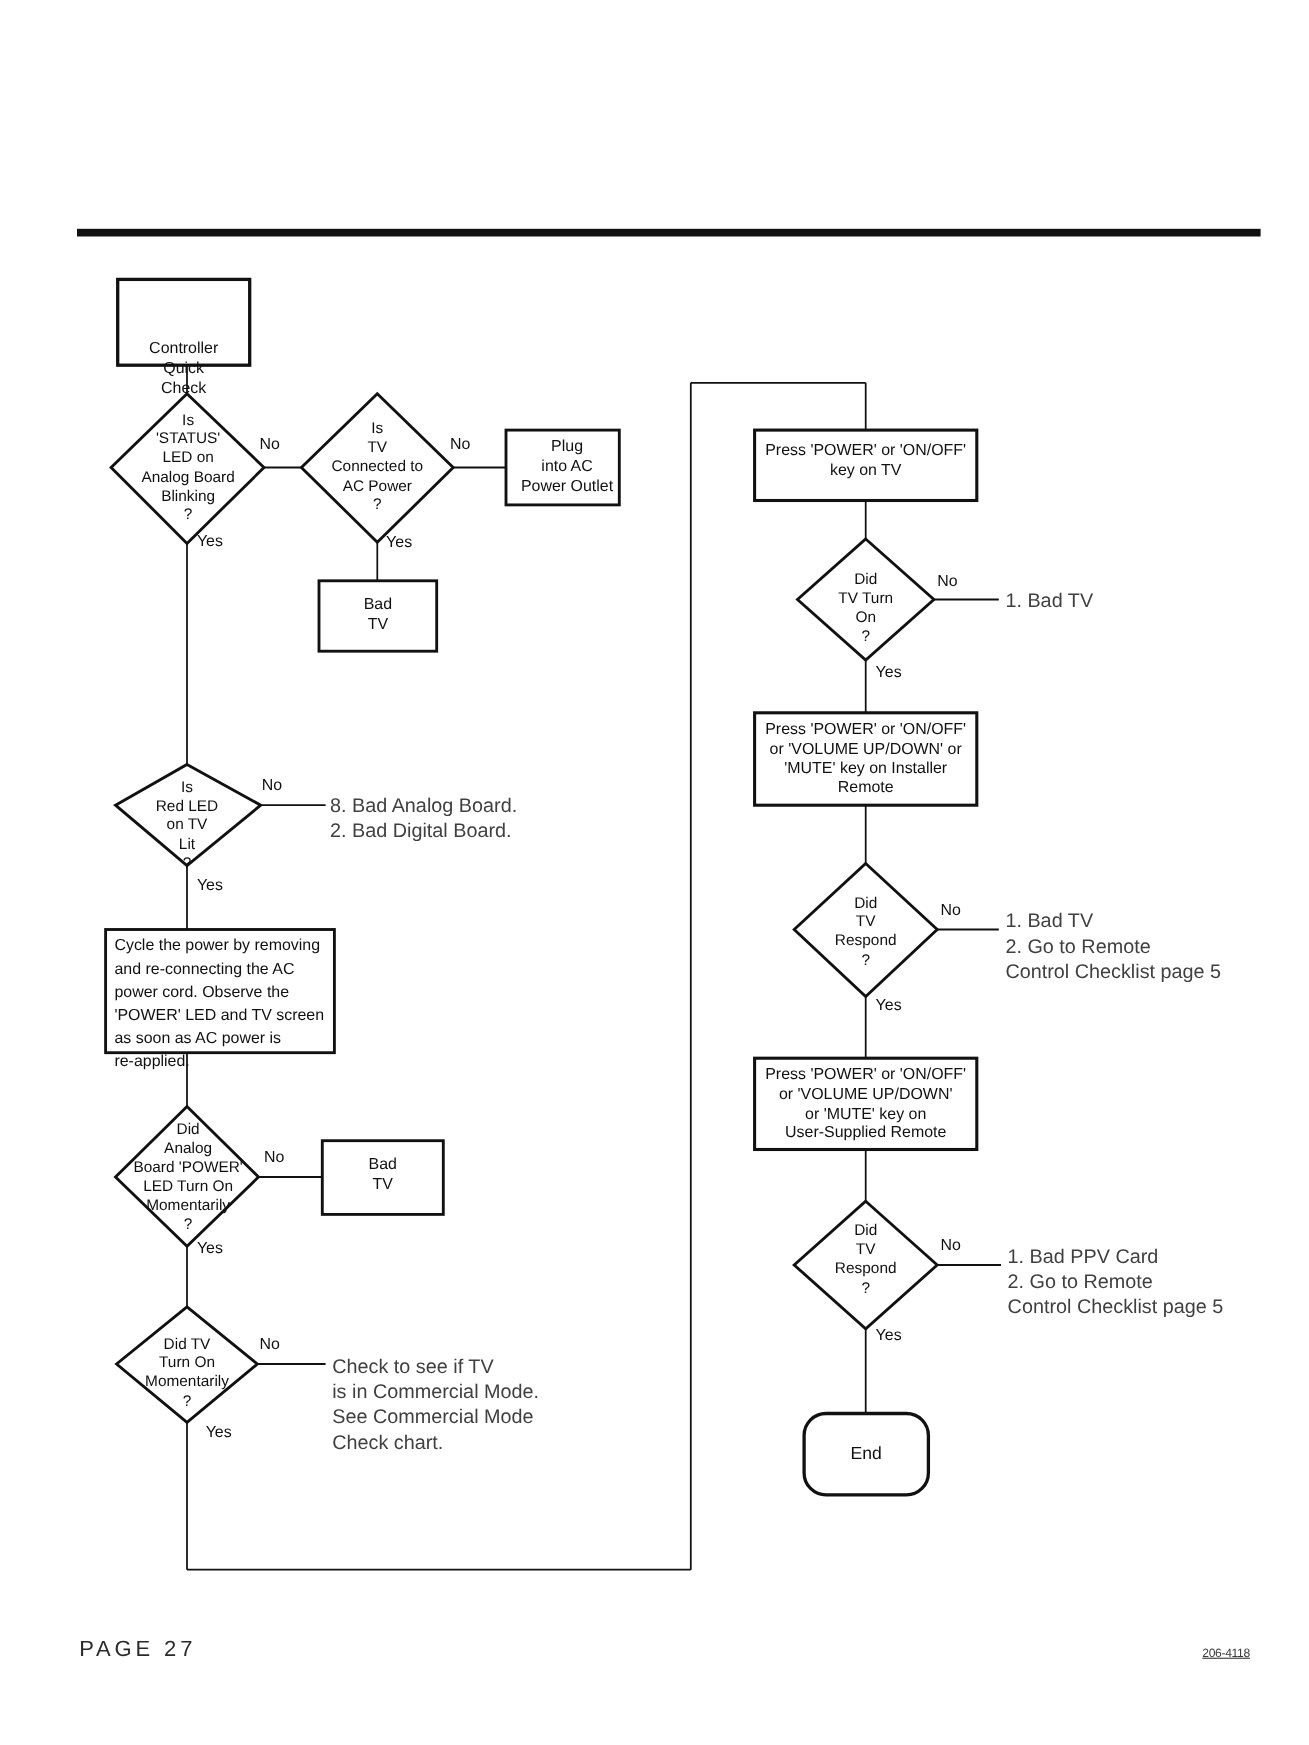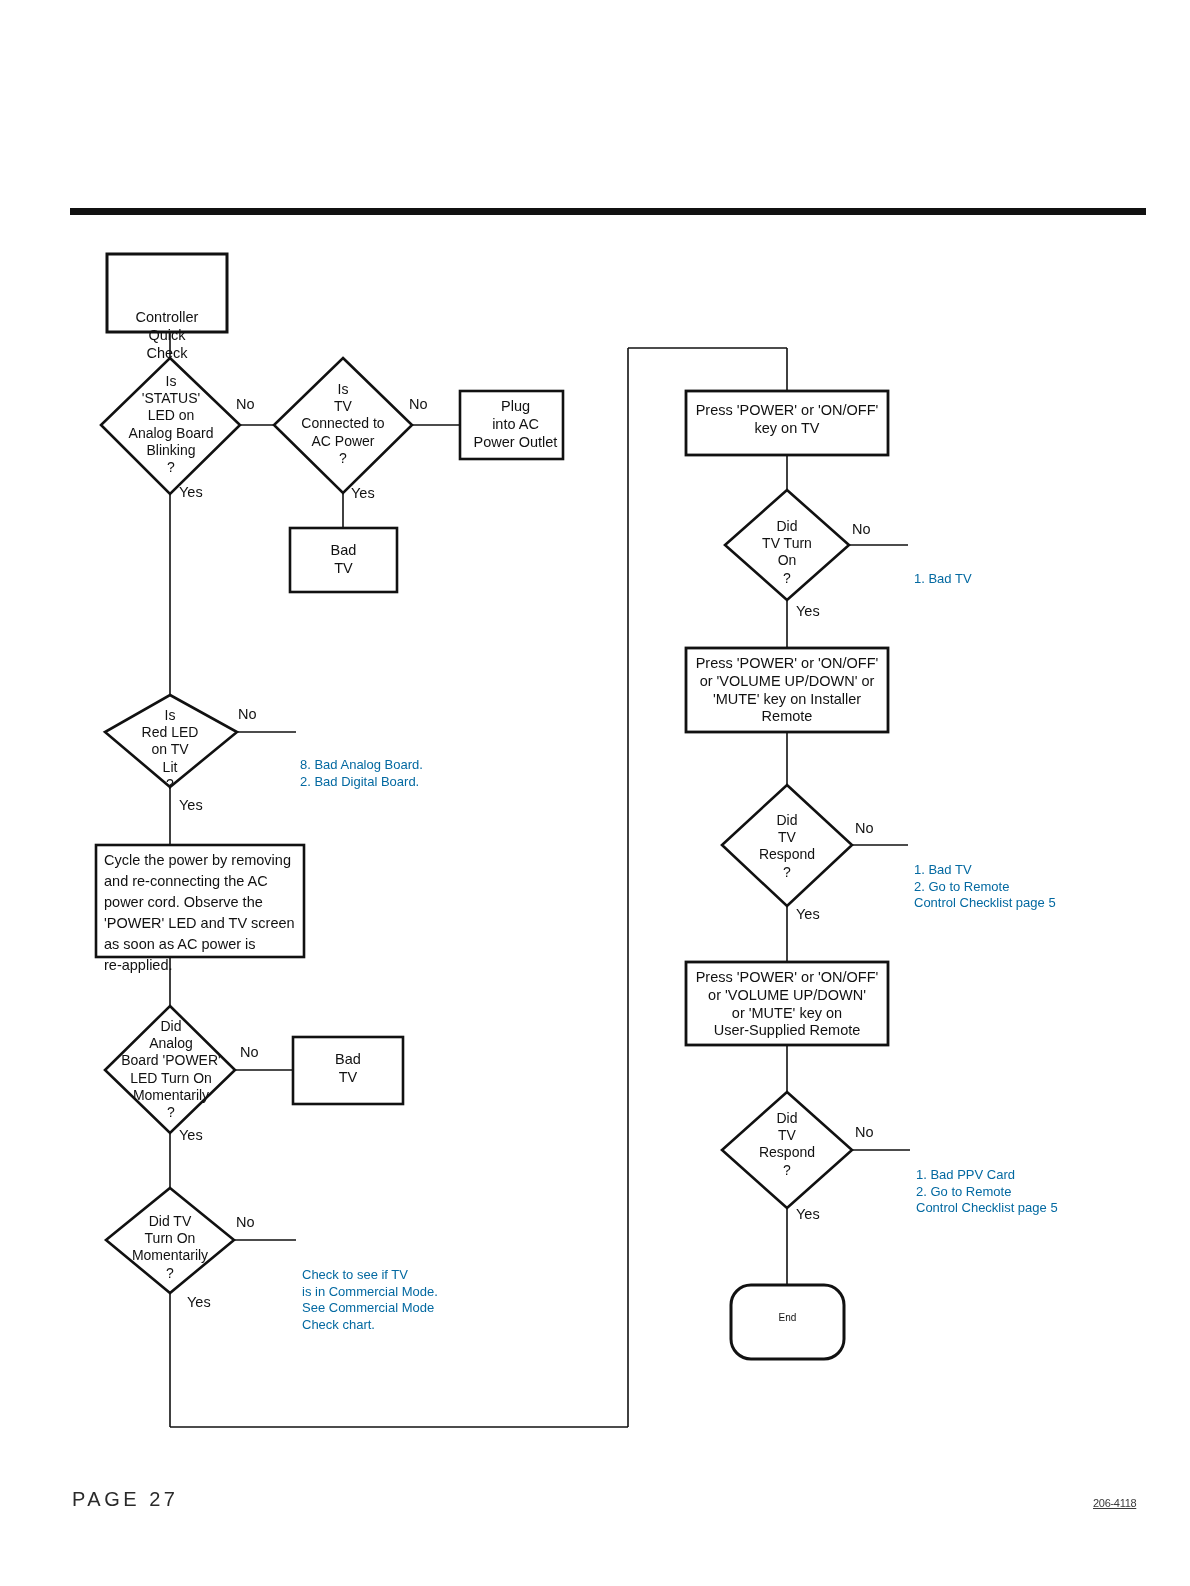--- a/index.html
+++ b/index.html
@@ -50,37 +50,36 @@
     position: absolute;
     text-align: center;
     font-size: 14.5px;
     line-height: 1.23;
     color: #111111;
     white-space: pre-line;
     pointer-events: none;
   }
   .node-text.proc { font-size: 14.5px; }
   .node-text.dec  { font-size: 14px; }
-  .node-text.term { font-size: 10px; }
+  .node-text.term { font-size: 16px; }
   .edge-label {
     position: absolute;
     font-size: 14.5px;
     color: #111111;
     white-space: nowrap;
     pointer-events: none;
   }
   .note-text {
     position: absolute;
-    font-size: 13px;
+    font-size: 18px;
     line-height: 1.28;
-    color: #0369a1;
+    color: #404040;
     white-space: pre-line;
     text-align: left;
     pointer-events: none;
-    margin-top: 36px;
   }
   .proc-body {
     position: absolute;
     font-size: 14.5px;
     line-height: 1.45;
     color: #111111;
     white-space: pre-line;
     text-align: left;
   }
   

